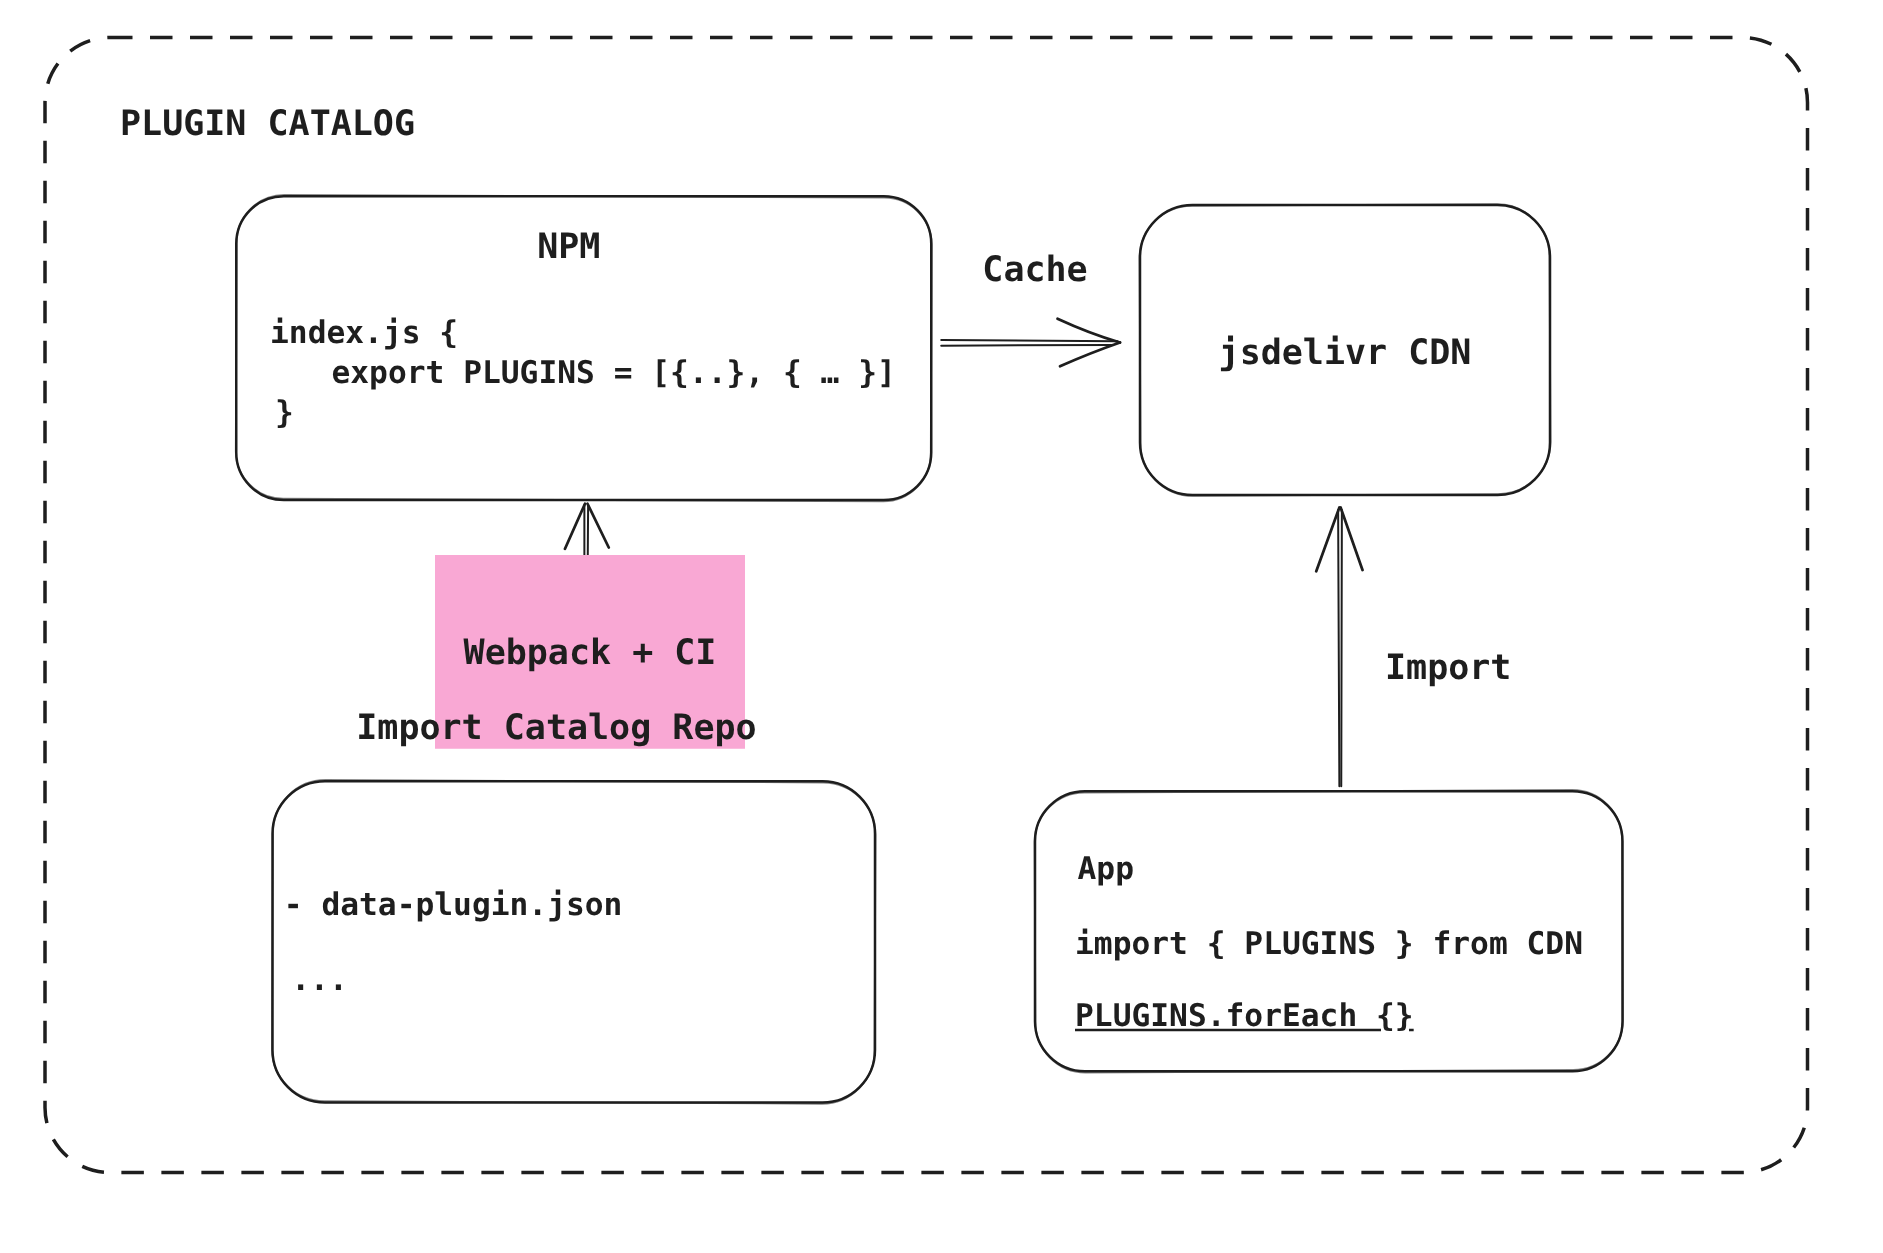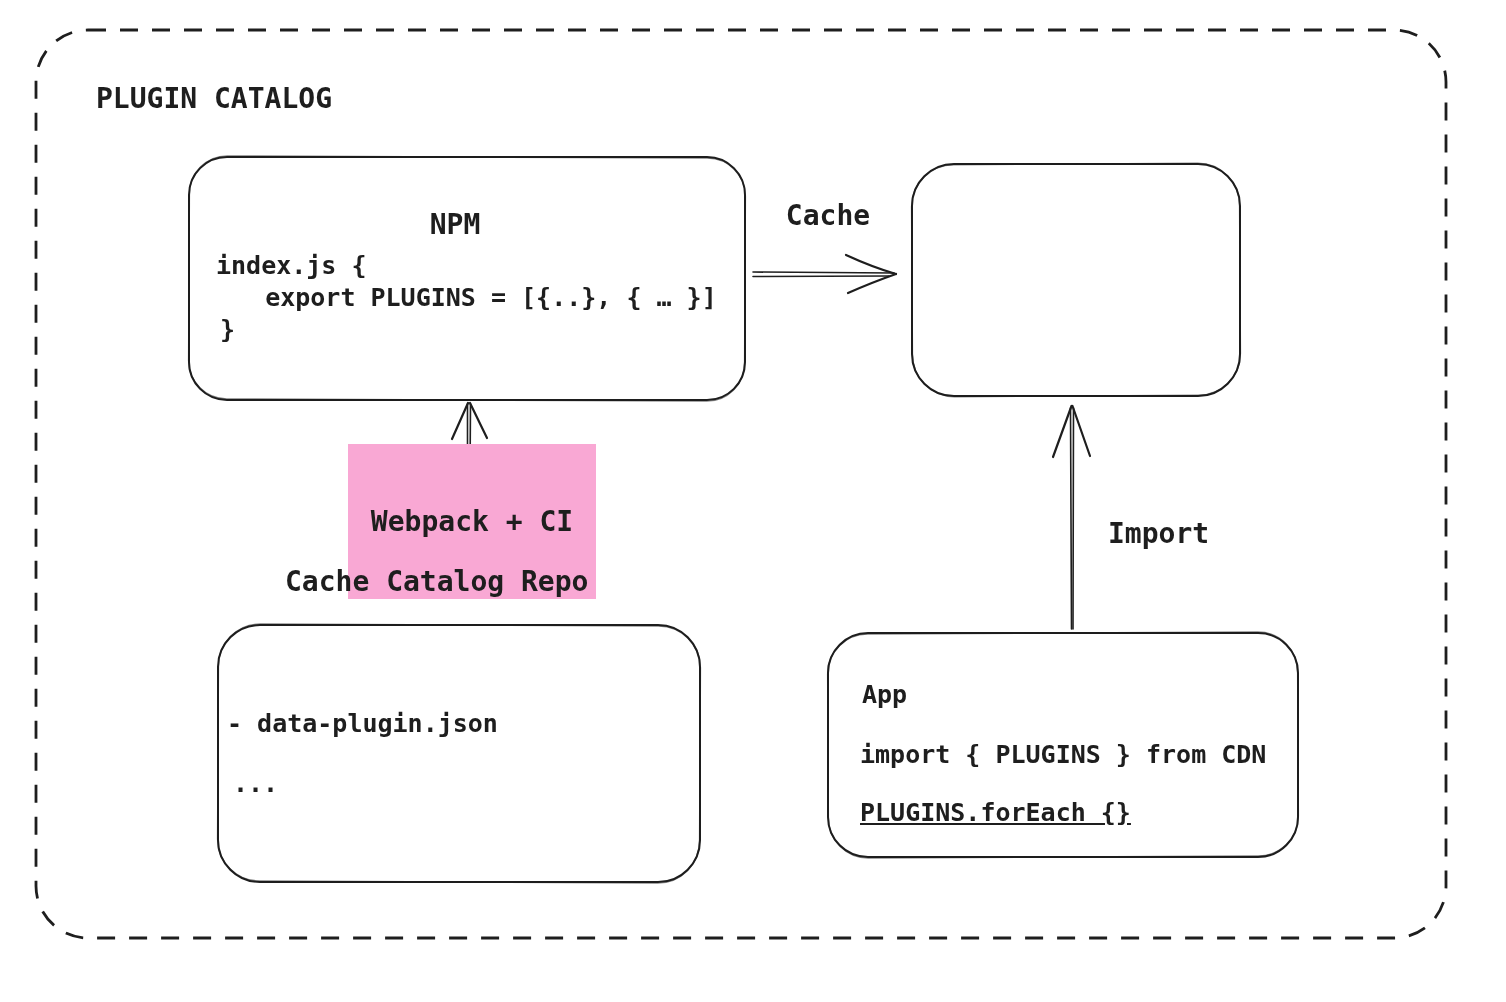--- a/index.html
+++ b/index.html
@@ -67,33 +67,34 @@
     <g>
       <line x1="1070.5" y1="408" x2="1071.5" y2="629" class="arrowthin"></line>
       <line x1="1073.5" y1="408" x2="1073" y2="629" class="arrowthin"></line>
       <path d="M1071.5,406 L1053,457" class="arrow"></path>
       <path d="M1072.5,406 L1090,456" class="arrow"></path>
     </g>
   </svg>
 
   <div class="txt fs26" style="left:96px;top:83px;">PLUGIN CATALOG</div>
 
-  <div class="txt fs26 ctr" style="left:395px;top:209px;width:120px;">NPM</div>
+  <div class="txt fs26 ctr" style="left:395px;top:181px;width:120px;">NPM</div>
   <div class="txt" style="left:216px;top:250px;">index.js {</div>
   <div class="txt" style="left:220px;top:282px;">   export PLUGINS = [{..}, { … }]</div>
   <div class="txt" style="left:220px;top:314px;">}</div>
 
   <div class="txt fs26 ctr" style="left:760px;top:200px;width:136px;">Cache</div>
 
+  <div class="txt fs26 ctr" style="left:926px;top:266px;width:300px;">jsdelivr CDN</div>
 
   <div class="txt fs26 ctr labelbg" style="left:348px;top:444px;width:240px;">
     <div>Webpack + CI</div>
   </div>
 
-  <div class="txt fs26 ctr" style="left:285px;top:566px;width:300px;">Cache Catalog Repo</div>
+  <div class="txt fs26 ctr" style="left:285px;top:566px;width:300px;">Import Catalog Repo</div>
   <div class="txt" style="left:227px;top:708px;">- data-plugin.json</div>
   <div class="txt" style="left:233px;top:768px;">...</div>
 
   <div class="txt fs26" style="left:1108px;top:518px;">Import</div>
 
   <div class="txt" style="left:862px;top:679px;">App</div>
   <div class="txt" style="left:860px;top:739px;">import { PLUGINS } from CDN</div>
   <div class="txt" style="left:860px;top:797px;text-decoration:underline;">PLUGINS.forEach {}</div>
 
 </div>

